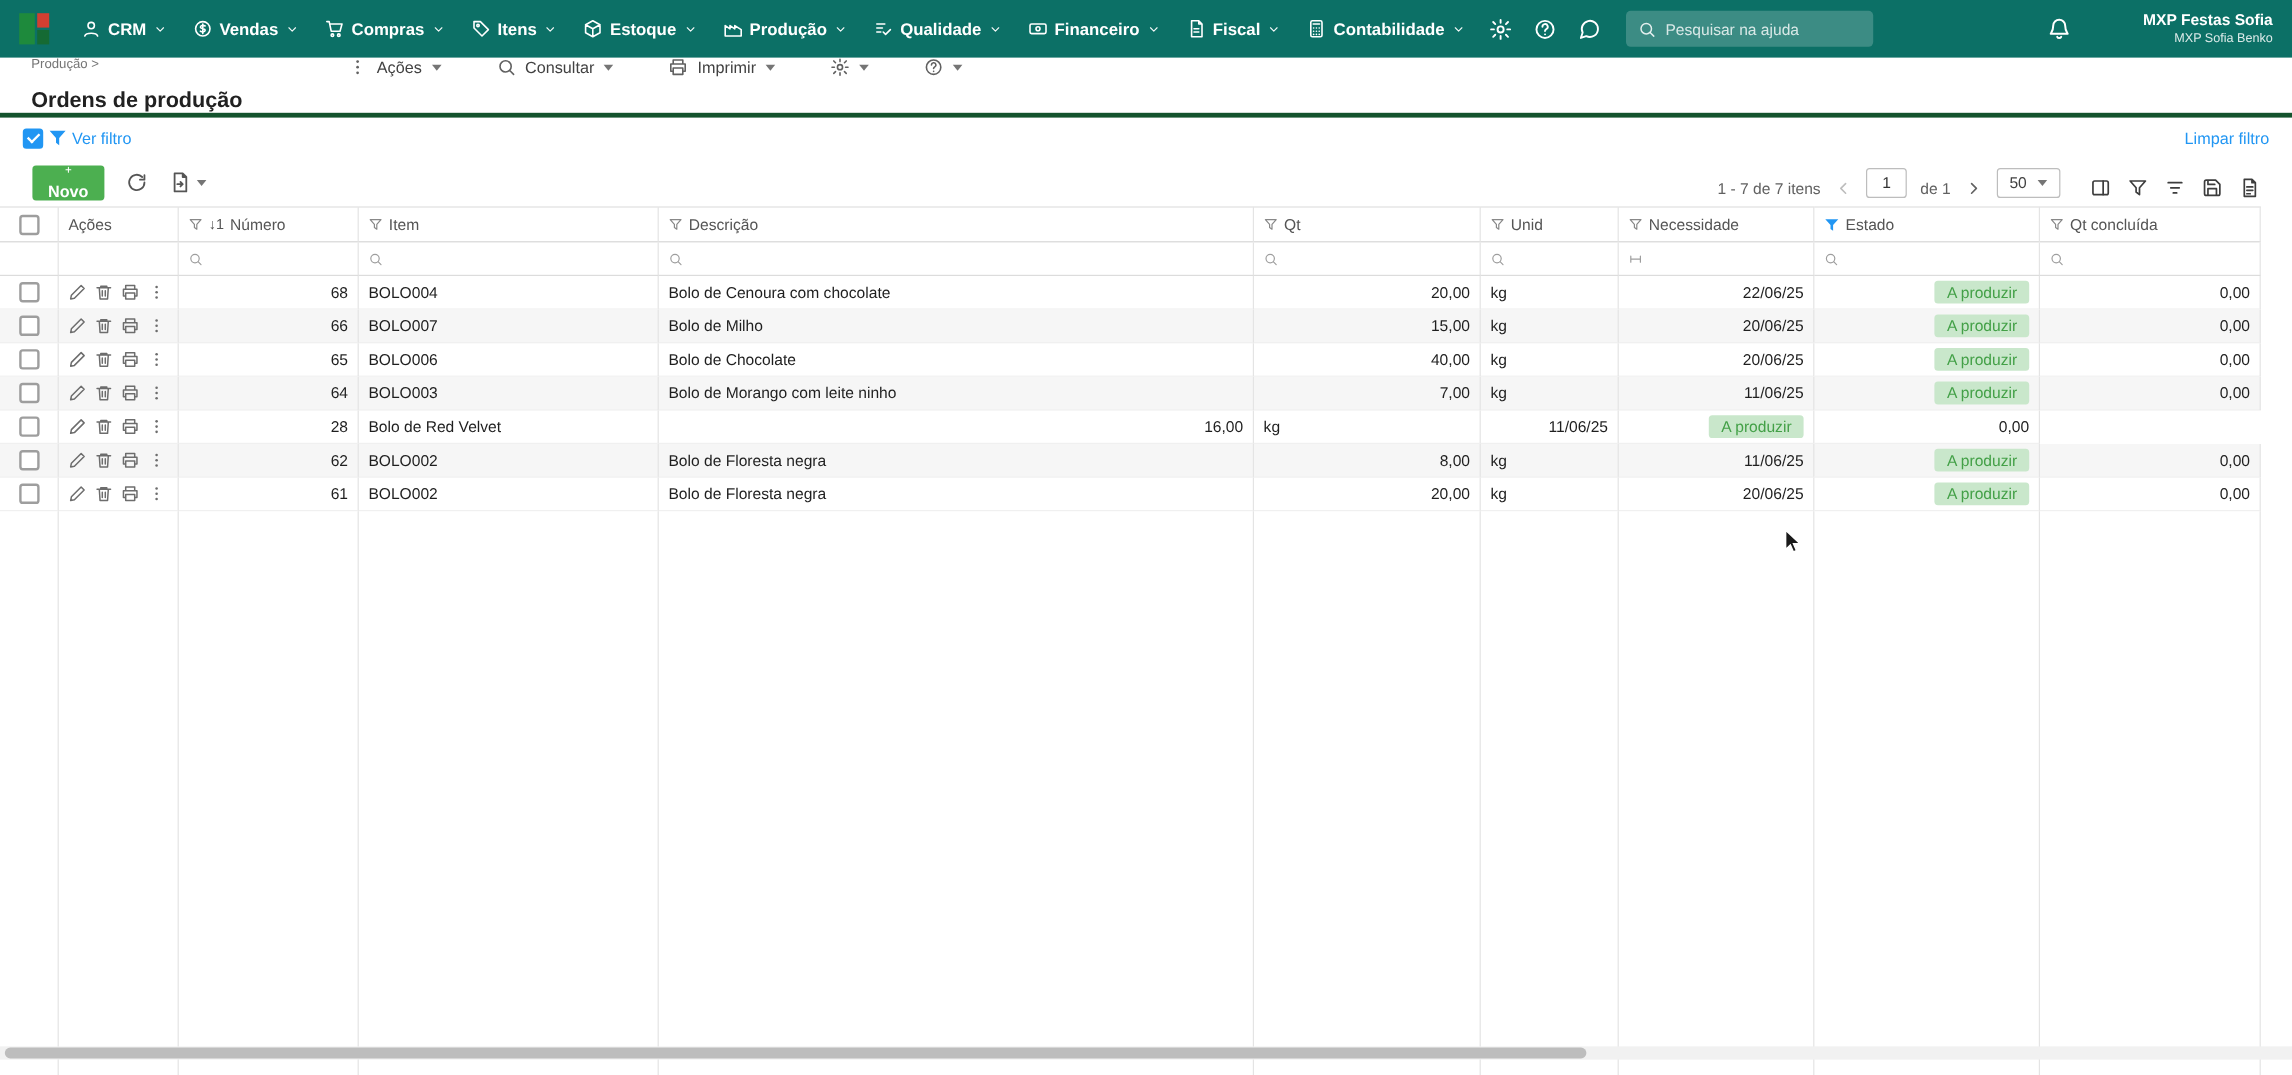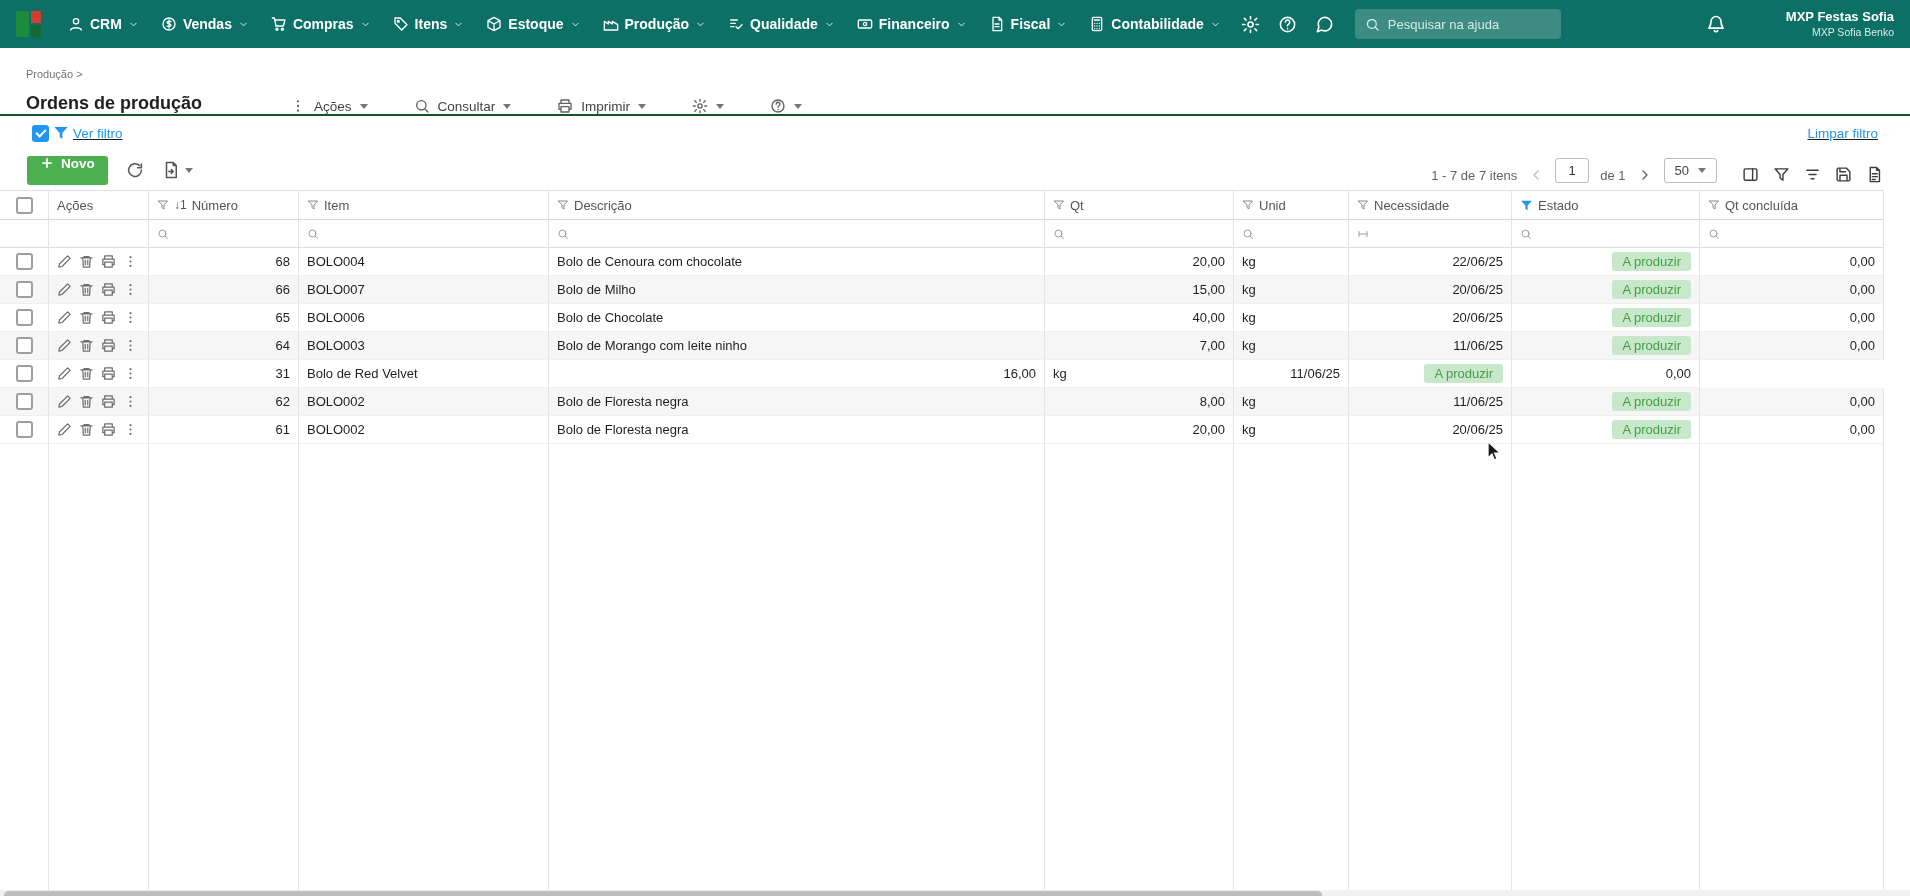--- a/index.html
+++ b/index.html
@@ -26,40 +26,40 @@
     font-family:"Liberation Sans","DejaVu Sans",sans-serif; }
   .help-search input::placeholder { color:rgba(255,255,255,.8); }
   .top-spacer { flex:1; }
   .bell { margin:0 14px; cursor:pointer; }
   .bell svg { width:20px; height:20px; }
   .account { text-align:right; line-height:1.25; margin-left:6px; cursor:pointer; }
   .account .a1 { font-weight:700; font-size:13px;margin-left:40px; }
   .account .a2 { font-size:10.5px; opacity:.85; }
 
   
-  .pageheader { height:68px; display:flex; align-items:flex-end; border-bottom:2px solid #14532d; }
+  .pageheader { height:50px; display:flex; align-items:flex-start; border-bottom:4px solid #14532d; }
   .titleblock { width:290px; padding-left:26px; }
   .breadcrumb { font-size:11px; color:#757575; }
   .pagetitle { font-size:18px; font-weight:700; color:#212121; margin-top:13px; }
   .toolbar { display:flex; align-items:center; gap:46px; color:#424242; }
   .tb-item { display:flex; align-items:center; gap:8px; cursor:pointer; font-size:13.5px; }
   .tb-item svg { width:16px; height:16px; color:#616161; }
   .caret { width:0; height:0; border-left:4px solid transparent; border-right:4px solid transparent; border-top:5px solid #757575; }
 
   
-  .filter-row { height:34px; display:flex; align-items:center; padding:0 32px; gap:4px;text-decoration:underline; }
+  .filter-row { height:34px; display:flex; align-items:center; padding:0 19px; gap:4px; }
   .link { color:#2196f3; font-size:13.5px; cursor:pointer; }
   .filter-row .spacer { flex:1; }
   svg.funnel-blue { width:16px; height:16px; color:#2196f3; }
 
   
   .action-row { height:40px; display:flex; align-items:center; padding:0 27px; gap:18px; }
   .btn-novo { background:#4caf50; color:#fff; height:29px; border:none; border-radius:3px;
-    display:flex; align-items:flex-start; gap:7px; padding:0 13px; font-weight:700; font-size:13.5px; cursor:pointer;
-    font-family:"Liberation Sans","DejaVu Sans",sans-serif; }
+    display:flex; align-items:center; gap:7px; padding:0 13px; font-weight:700; font-size:13.5px; cursor:pointer;
+    font-family:"Liberation Sans","DejaVu Sans",sans-serif;flex-direction:column; }
   .btn-novo svg { width:14px; height:14px; stroke-width:3; }
   .act-ic { color:#555; cursor:pointer; display:flex; align-items:center; gap:5px; }
   .act-ic svg { width:18px; height:18px; }
   .pag-cluster { margin-left:auto; display:flex; align-items:flex-end; gap:11px; color:#616161; }
   .pag-arrow { display:flex; cursor:pointer; }
   .pag-arrow svg { width:16px; height:16px; }
   .pag-arrow.disabled { color:#bdbdbd; }
   .page-input { width:34px; height:25px; border:1px solid #bdbdbd; border-radius:3px; text-align:center;
     font-size:13px; color:#333; outline:none; font-family:"Liberation Sans","DejaVu Sans",sans-serif; }
   .size-select { border:1px solid #bdbdbd; border-radius:3px; height:25px; padding:0 10px;
@@ -693,21 +693,21 @@
           <svg class="ic ric">
             <use href="#i-trash"></use>
           </svg>
           <svg class="ic ric">
             <use href="#i-printer"></use>
           </svg>
           <svg class="ic ric">
             <use href="#i-kebab"></use>
           </svg>
         </div>
-      <div class="td ra">31</div>
+      <div class="td ra">28</div>
       <div class="td">Bolo de Red Velvet</div>
       <div class="td ra">16,00</div>
       <div class="td">kg</div>
       <div class="td ra">11/06/25</div>
       <div class="td">
           <span class="badge">A produzir</span>
         </div>
       <div class="td ra">0,00</div>
     </div>
 

